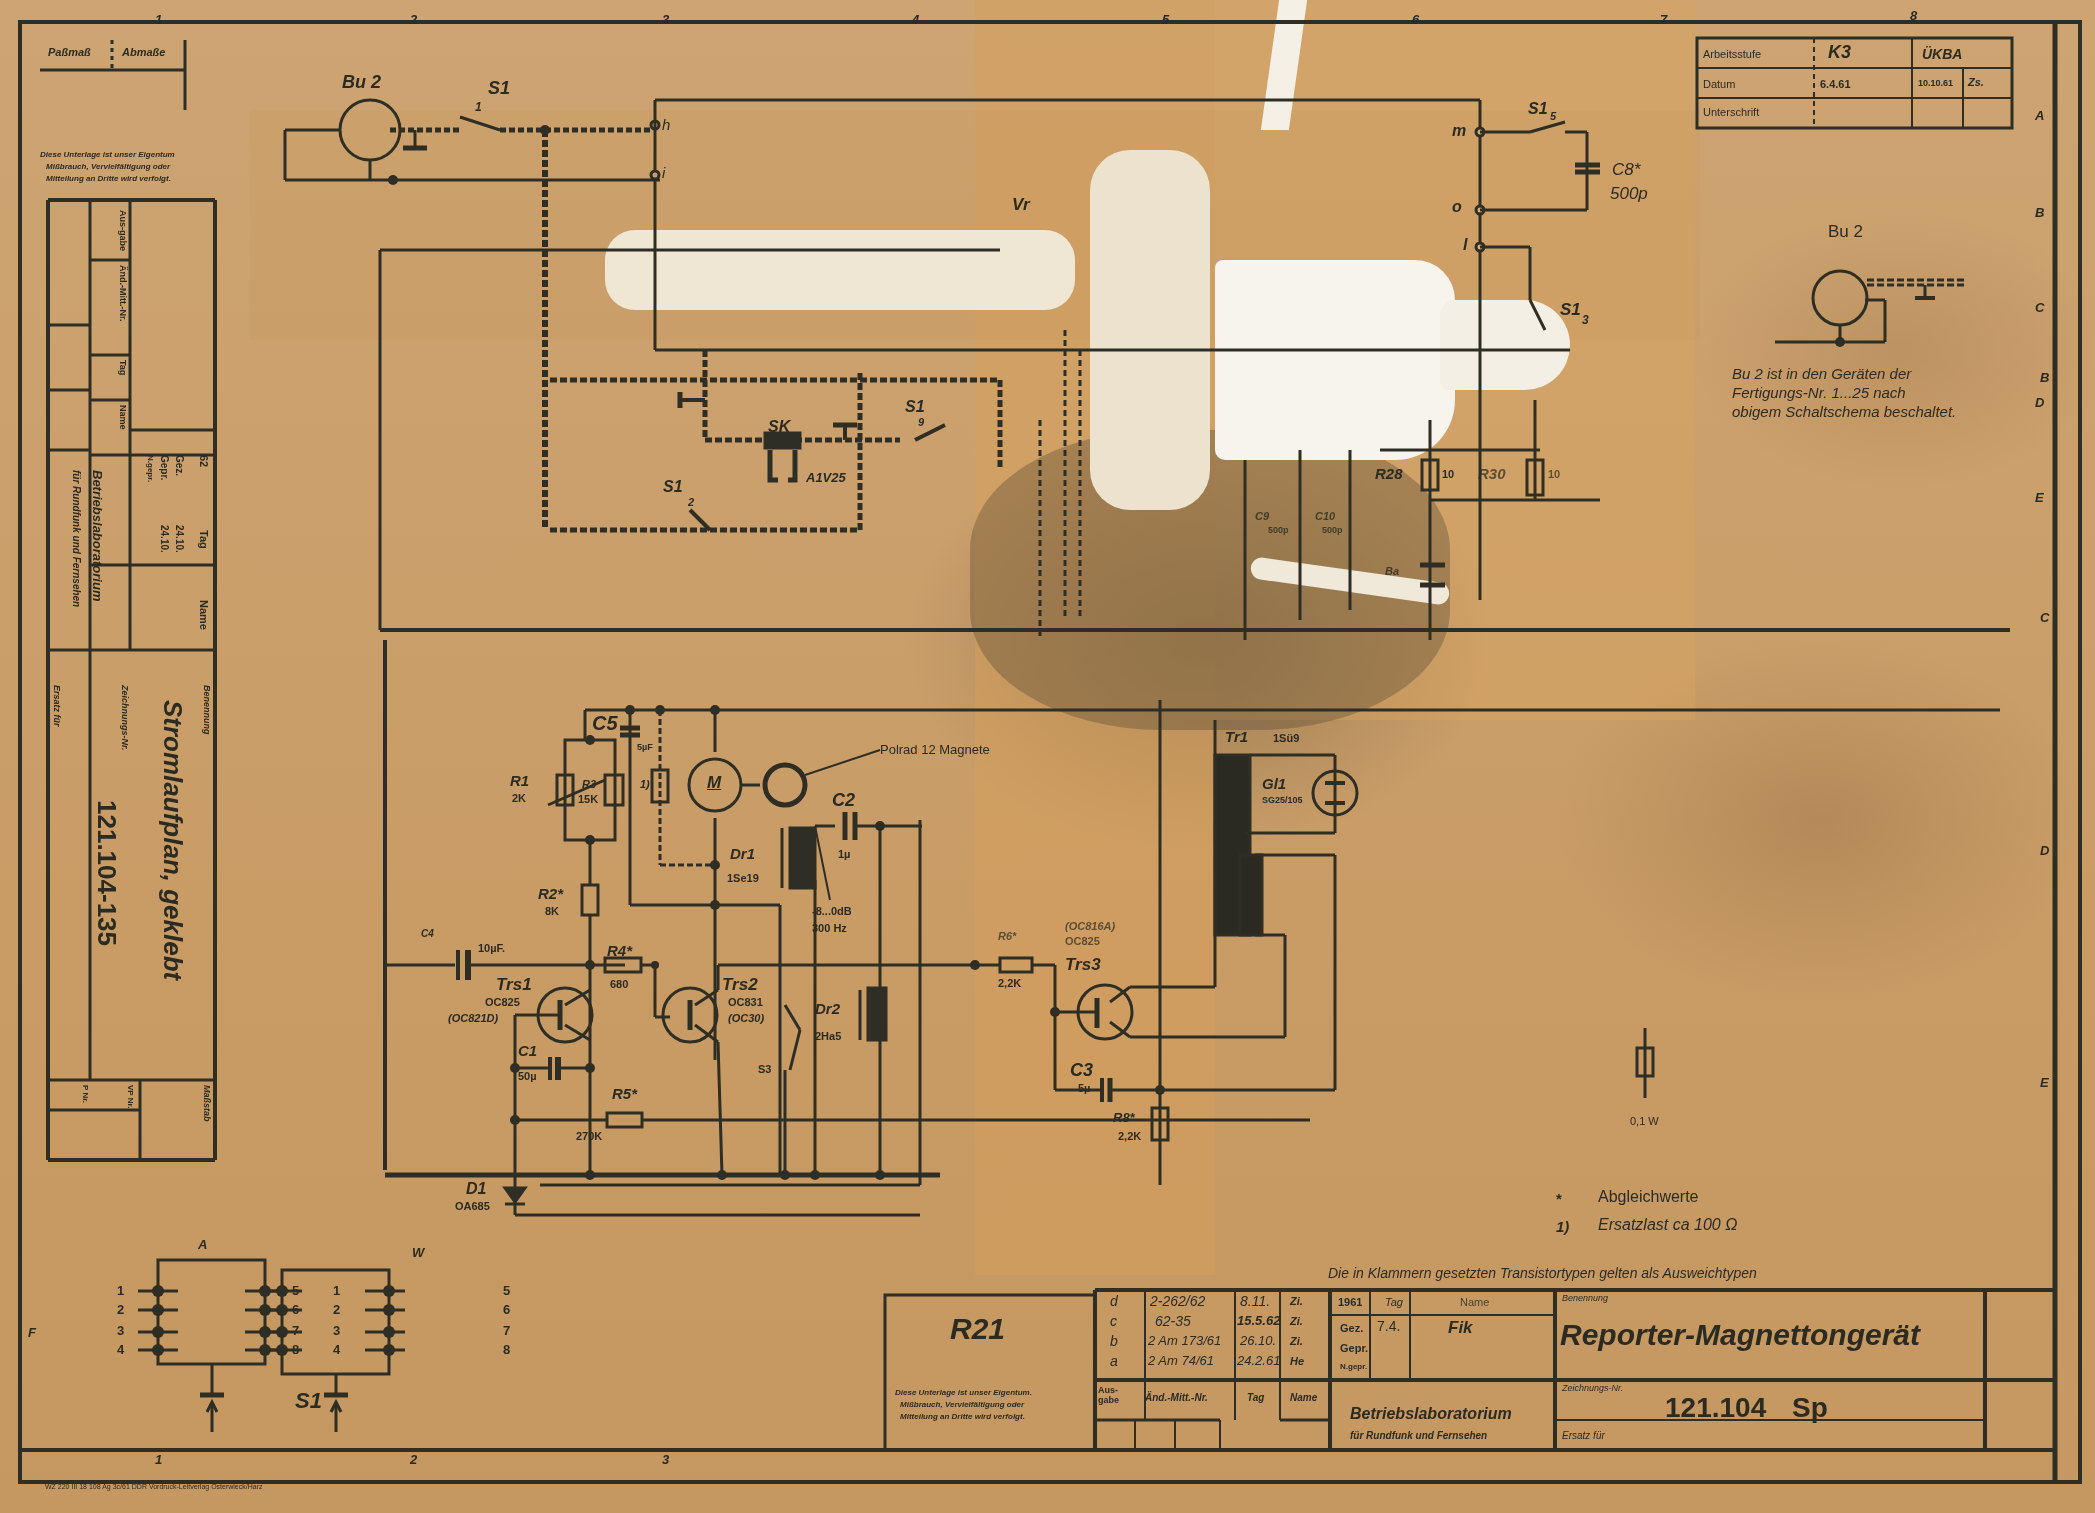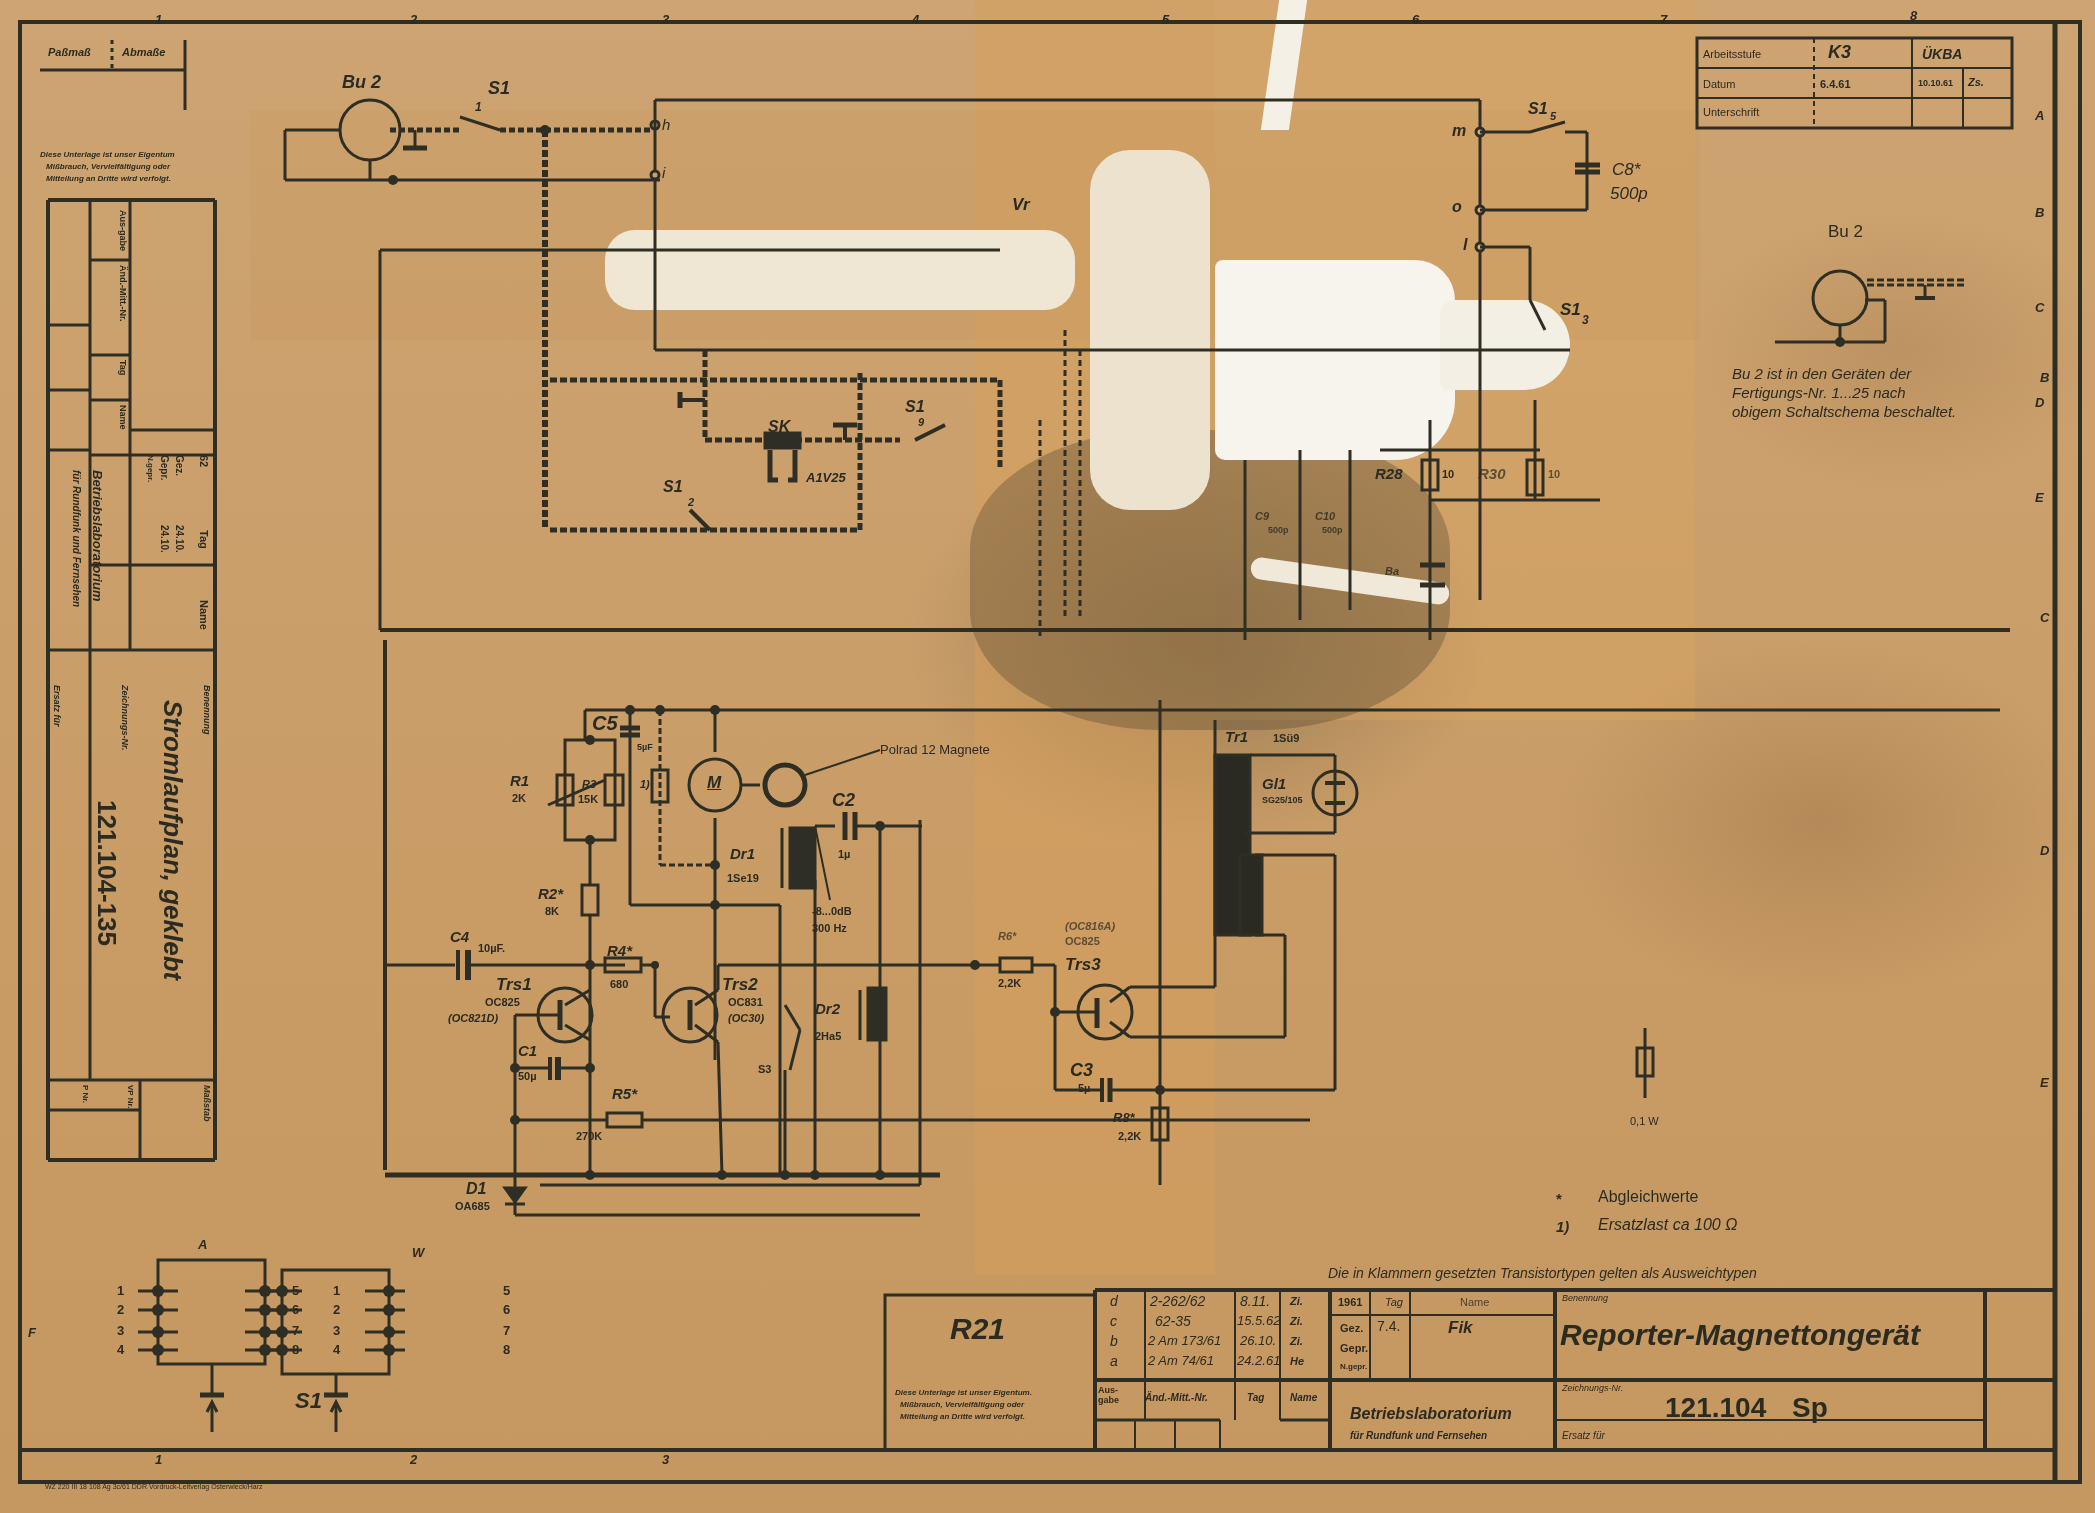--- a/index.html
+++ b/index.html
@@ -470,21 +470,21 @@
 <div class="t small" style="left:545px;top:905px">8K</div>
 <div class="t i small" style="left:640px;top:778px">1)</div>
 <div class="t i" style="left:707px;top:773px;font-size:17px;text-decoration:underline">M</div>
 <div class="t" style="left:880px;top:742px;font-size:13px;font-weight:normal">Polrad 12 Magnete</div>
 <div class="t i" style="left:832px;top:790px;font-size:18px">C2</div>
 <div class="t small" style="left:838px;top:848px">1µ</div>
 <div class="t i" style="left:730px;top:845px;font-size:15px">Dr1</div>
 <div class="t small" style="left:727px;top:872px">1Se19</div>
 <div class="t small" style="left:812px;top:905px">-8...0dB</div>
 <div class="t small" style="left:812px;top:922px">300 Hz</div>
-<div class="t i" style="left:450px;top:928px;font-size:15px">C4</div>
+<div class="t i" style="left:421px;top:928px;font-size:10px">C4</div>
 <div class="t small" style="left:478px;top:942px">10µF.</div>
 <div class="t i" style="left:607px;top:942px;font-size:15px">R4*</div>
 <div class="t small" style="left:610px;top:978px">680</div>
 <div class="t i" style="left:496px;top:975px;font-size:17px">Trs1</div>
 <div class="t small" style="left:485px;top:996px">OC825</div>
 <div class="t small i" style="left:448px;top:1012px">(OC821D)</div>
 <div class="t i" style="left:518px;top:1042px;font-size:15px">C1</div>
 <div class="t small" style="left:518px;top:1070px">50µ</div>
 <div class="t i" style="left:722px;top:975px;font-size:17px">Trs2</div>
 <div class="t small" style="left:728px;top:996px">OC831</div>
@@ -541,21 +541,21 @@
 <div class="t i small" style="left:895px;top:1388px;font-size:8px">Diese Unterlage ist unser Eigentum.</div>
 <div class="t i small" style="left:900px;top:1400px;font-size:8px">Mißbrauch, Vervielfältigung oder</div>
 <div class="t i small" style="left:900px;top:1412px;font-size:8px">Mitteilung an Dritte wird verfolgt.</div>
 
 <div class="t i" style="left:1110px;top:1293px;font-size:14px;font-weight:normal">d</div>
 <div class="t i" style="left:1150px;top:1293px;font-size:14px;font-weight:normal">2-262/62</div>
 <div class="t i" style="left:1240px;top:1293px;font-size:14px;font-weight:normal">8.11.</div>
 <div class="t i small" style="left:1290px;top:1295px">Zi.</div>
 <div class="t i" style="left:1110px;top:1313px;font-size:14px;font-weight:normal">c</div>
 <div class="t i" style="left:1155px;top:1313px;font-size:14px;font-weight:normal">62-35</div>
-<div class="t i" style="left:1237px;top:1313px;font-size:13px;font-weight:normal">15.5.62</div>
+<div class="t i" style="left:1237px;top:1313px;font-size:13px;font-weight:bold">15.5.62</div>
 <div class="t i small" style="left:1290px;top:1315px">Zi.</div>
 <div class="t i" style="left:1110px;top:1333px;font-size:14px;font-weight:normal">b</div>
 <div class="t i" style="left:1148px;top:1333px;font-size:13px;font-weight:normal">2 Am 173/61</div>
 <div class="t i" style="left:1240px;top:1333px;font-size:13px;font-weight:normal">26.10.</div>
 <div class="t i small" style="left:1290px;top:1335px">Zi.</div>
 <div class="t i" style="left:1110px;top:1353px;font-size:14px;font-weight:normal">a</div>
 <div class="t i" style="left:1148px;top:1353px;font-size:13px;font-weight:normal">2 Am 74/61</div>
 <div class="t i" style="left:1237px;top:1353px;font-size:13px;font-weight:normal">24.2.61</div>
 <div class="t i small" style="left:1290px;top:1355px">He</div>
 

